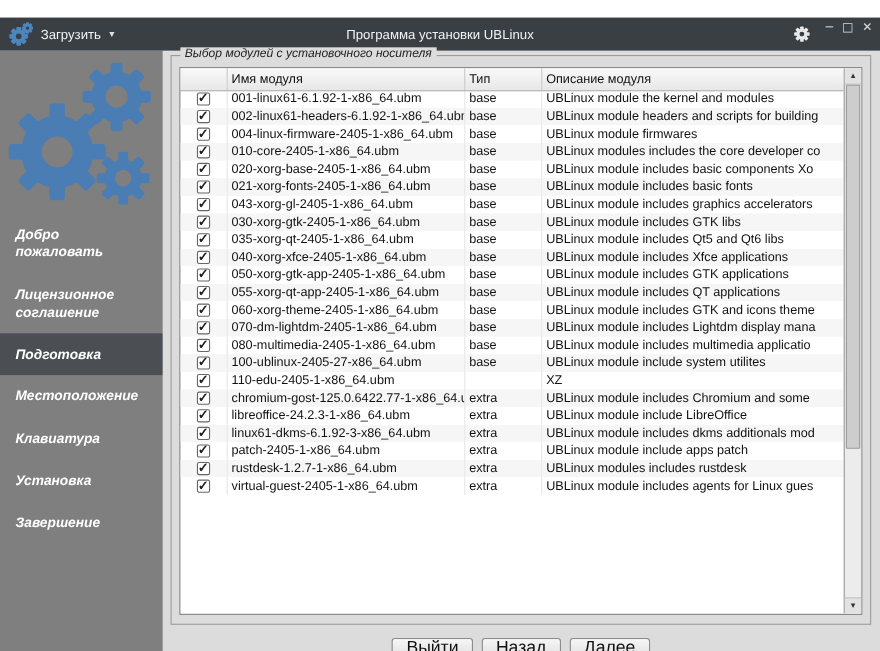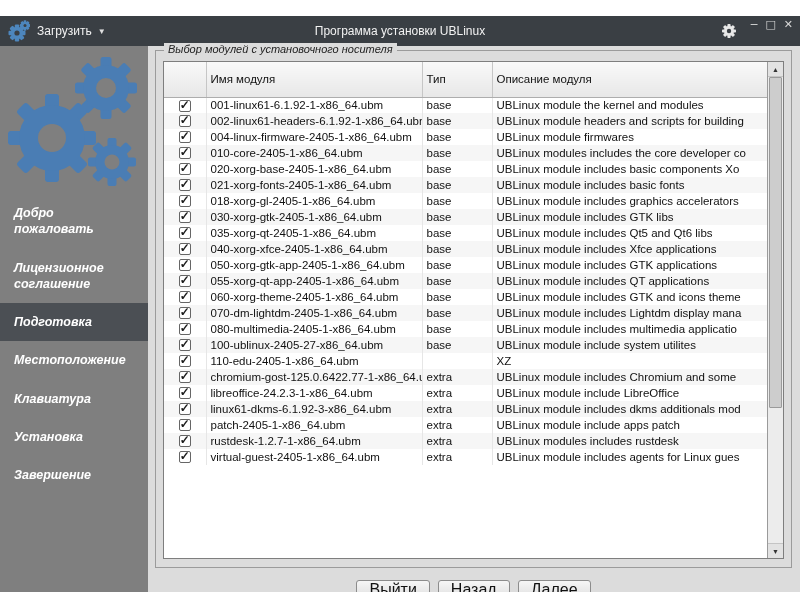--- a/index.html
+++ b/index.html
@@ -46,21 +46,21 @@
     padding:10px 7px 8px; }
   .groupbox-label { position:absolute; top:-8px; left:8px; background:#dcdcdc;
     padding:0 4px; font-size:11px; color:#222;font-style:italic; }
   .table-frame { height:100%; display:flex; border:1px solid #7e7e7e;
     background:#ffffff; overflow:hidden; }
   .tbl-area { flex:1; min-width:0; overflow:hidden; }
   table { width:100%; border-collapse:collapse; table-layout:fixed;
     font-size:11.5px; }
   thead th { background:linear-gradient(#f9f9f9,#e7e7e7); border-right:1px solid #c6c6c6;
     border-bottom:1px solid #adadad; font-weight:normal; text-align:left;
-    padding:2px 4px; height:35px; color:#111; white-space:nowrap; overflow:hidden; }
+    padding:2px 4px; height:20px; color:#111; white-space:nowrap; overflow:hidden; }
   thead th:last-child { border-right:none; }
   tbody td { border-right:1px solid #e6e6e6; padding:1px 4px; height:16px;
     white-space:nowrap; overflow:hidden; color:#111; }
   tbody td:last-child { border-right:none; }
   tbody tr:nth-child(even) { background:#f6f6f6; }
   td.c-check { text-align:center; }
   .checkbox { display:inline-block; width:12px; height:12px; border:1px solid #666;
     border-radius:2px; background:#fff; position:relative; vertical-align:middle;
     cursor:pointer; }
   .check-glyph { position:absolute; left:0px; top:-3px; font-size:12px;
@@ -251,21 +251,21 @@
     <td>UBLinux module includes basic components Xo</td>
   </tr>
                   <tr>
     <td class="c-check"><span class="checkbox"><span class="check-glyph">✓</span></span></td>
     <td>021-xorg-fonts-2405-1-x86_64.ubm</td>
     <td>base</td>
     <td>UBLinux module includes basic fonts</td>
   </tr>
                   <tr>
     <td class="c-check"><span class="checkbox"><span class="check-glyph">✓</span></span></td>
-    <td>018-xorg-gl-2405-1-x86_64.ubm</td>
+    <td>043-xorg-gl-2405-1-x86_64.ubm</td>
     <td>base</td>
     <td>UBLinux module includes graphics accelerators</td>
   </tr>
                   <tr>
     <td class="c-check"><span class="checkbox"><span class="check-glyph">✓</span></span></td>
     <td>030-xorg-gtk-2405-1-x86_64.ubm</td>
     <td>base</td>
     <td>UBLinux module includes GTK libs</td>
   </tr>
                   <tr>

